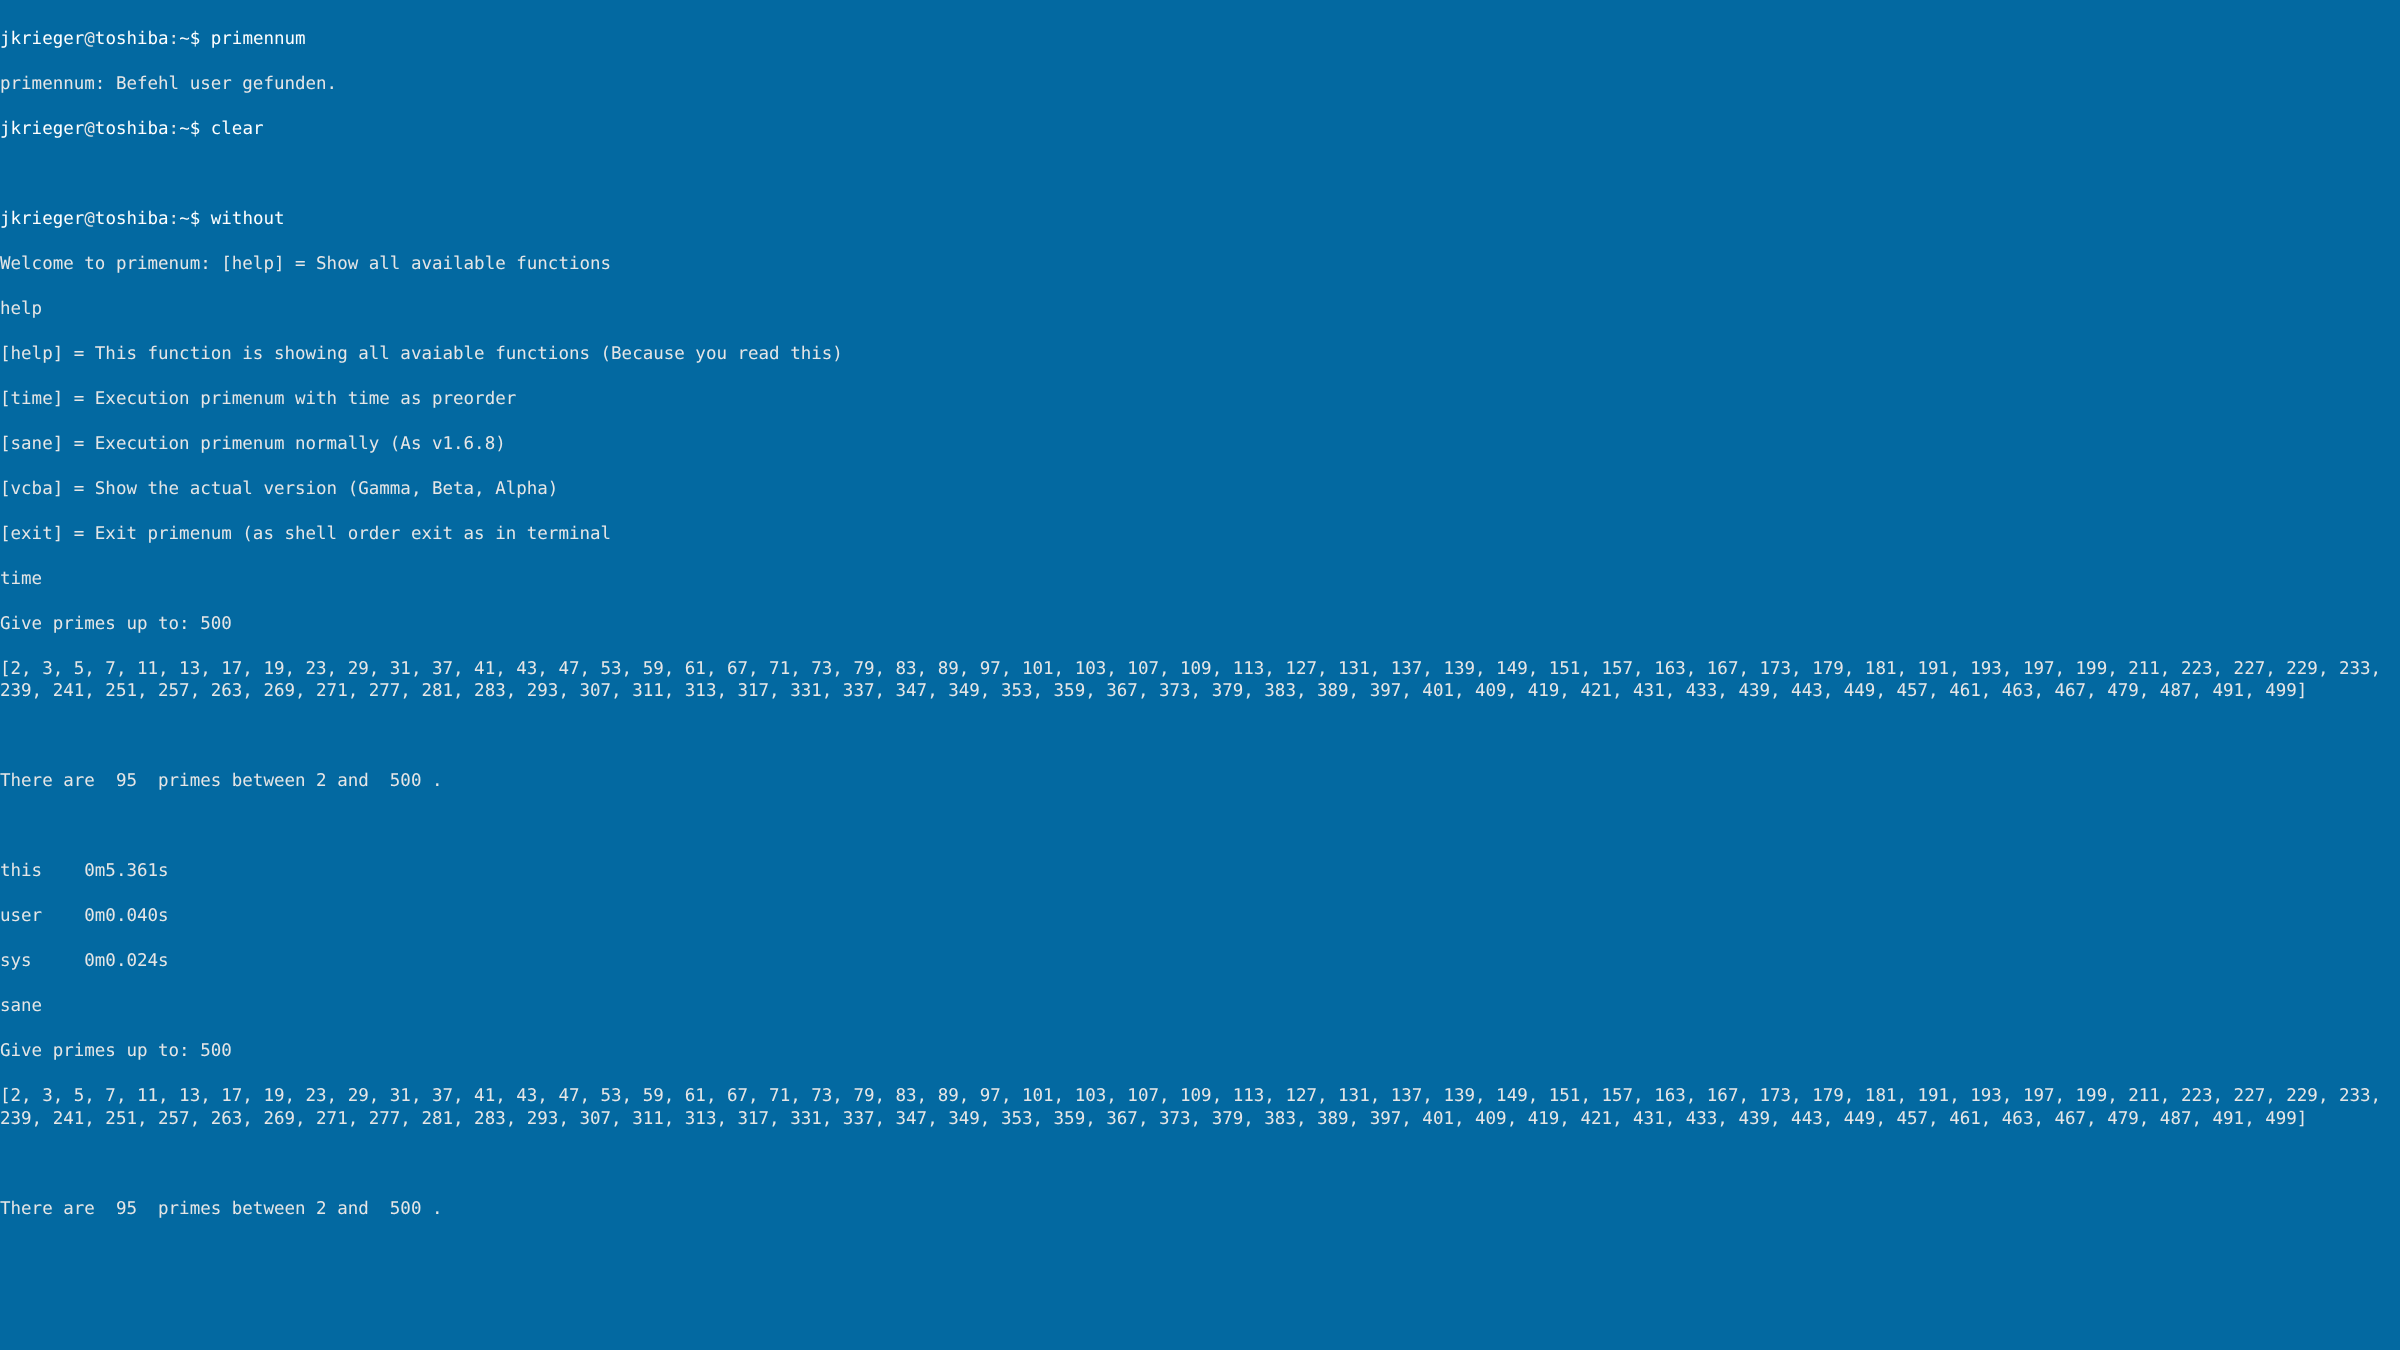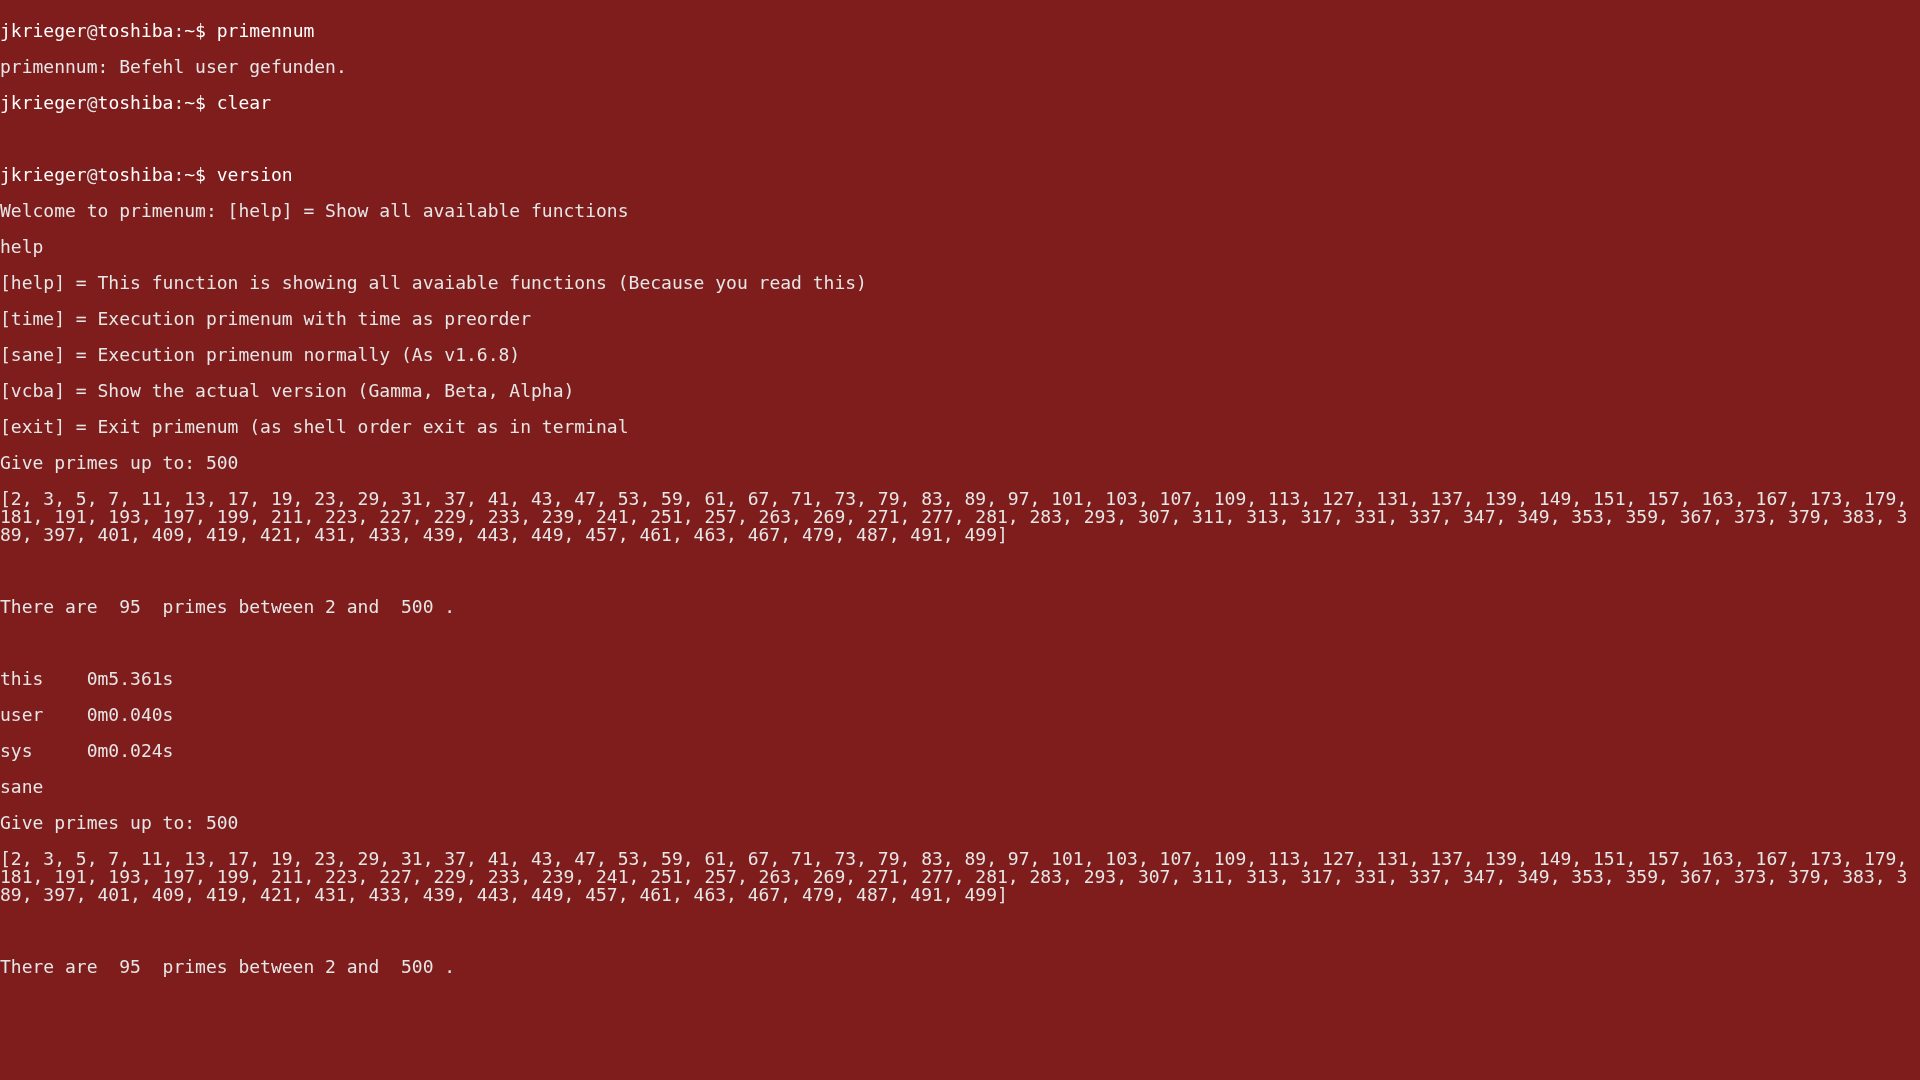--- a/index.html
+++ b/index.html
@@ -6,24 +6,24 @@
     margin: 0;
     padding: 0;
     width: 1920px;
     height: 1080px;
     background: #2b0e1e; 
     overflow: hidden;
   }
   .terminal {
     width: 1920px;
     height: 1080px;
-    background: #7f1d1d;
+    background: #0369a1;
     color: #e6e6e6;
     font-family: "DejaVu Sans Mono", "Liberation Mono", Consolas, monospace;
-    font-size: 18px;
+    font-size: 14px;
     line-height: 18px;
     white-space: pre-wrap;      
     word-break: break-all;
     padding: 4px 11px 0 0;
     box-sizing: border-box;
     position: relative;
   }
   .line { display: block; }
   .prompt-user { color: #ffffff; }
   .prompt-host { color: #ffffff; }
@@ -35,28 +35,29 @@
   @keyframes blink { 50% { background: transparent; } }
 </style>
 </head>
 <body>
 
 <div class="terminal">
 <span class="line"><span class="prompt-user">jkrieger</span>@<span class="prompt-host">toshiba</span>:<span class="prompt-path">~</span><span class="prompt-sym">$</span> <span class="cmd">primennum</span></span>
 <span class="line out">primennum: Befehl user gefunden.</span>
 <span class="line"><span class="prompt-user">jkrieger</span>@<span class="prompt-host">toshiba</span>:<span class="prompt-path">~</span><span class="prompt-sym">$</span> <span class="cmd">clear</span></span>
 <span class="blank"></span>
-<span class="line"><span class="prompt-user">jkrieger</span>@<span class="prompt-host">toshiba</span>:<span class="prompt-path">~</span><span class="prompt-sym">$</span> <span class="cmd">version</span></span>
+<span class="line"><span class="prompt-user">jkrieger</span>@<span class="prompt-host">toshiba</span>:<span class="prompt-path">~</span><span class="prompt-sym">$</span> <span class="cmd">without</span></span>
 <span class="line out">Welcome to primenum: [help] = Show all available functions</span>
 <span class="line out">help</span>
 <span class="line out">[help] = This function is showing all avaiable functions (Because you read this)</span>
 <span class="line out">[time] = Execution primenum with time as preorder</span>
 <span class="line out">[sane] = Execution primenum normally (As v1.6.8)</span>
 <span class="line out">[vcba] = Show the actual version (Gamma, Beta, Alpha)</span>
 <span class="line out">[exit] = Exit primenum (as shell order exit as in terminal</span>
+<span class="line out">time</span>
 <span class="line out">Give primes up to: 500</span>
 <span class="line out">[2, 3, 5, 7, 11, 13, 17, 19, 23, 29, 31, 37, 41, 43, 47, 53, 59, 61, 67, 71, 73, 79, 83, 89, 97, 101, 103, 107, 109, 113, 127, 131, 137, 139, 149, 151, 157, 163, 167, 173, 179, 181, 191, 193, 197, 199, 211, 223, 227, 229, 233, 239, 241, 251, 257, 263, 269, 271, 277, 281, 283, 293, 307, 311, 313, 317, 331, 337, 347, 349, 353, 359, 367, 373, 379, 383, 389, 397, 401, 409, 419, 421, 431, 433, 439, 443, 449, 457, 461, 463, 467, 479, 487, 491, 499]</span>
 <span class="blank"></span>
 <span class="line out">There are  95  primes between 2 and  500 .</span>
 <span class="blank"></span>
 <span class="line out">this    0m5.361s</span>
 <span class="line out">user    0m0.040s</span>
 <span class="line out">sys     0m0.024s</span>
 <span class="line out">sane</span>
 <span class="line out">Give primes up to: 500</span>

